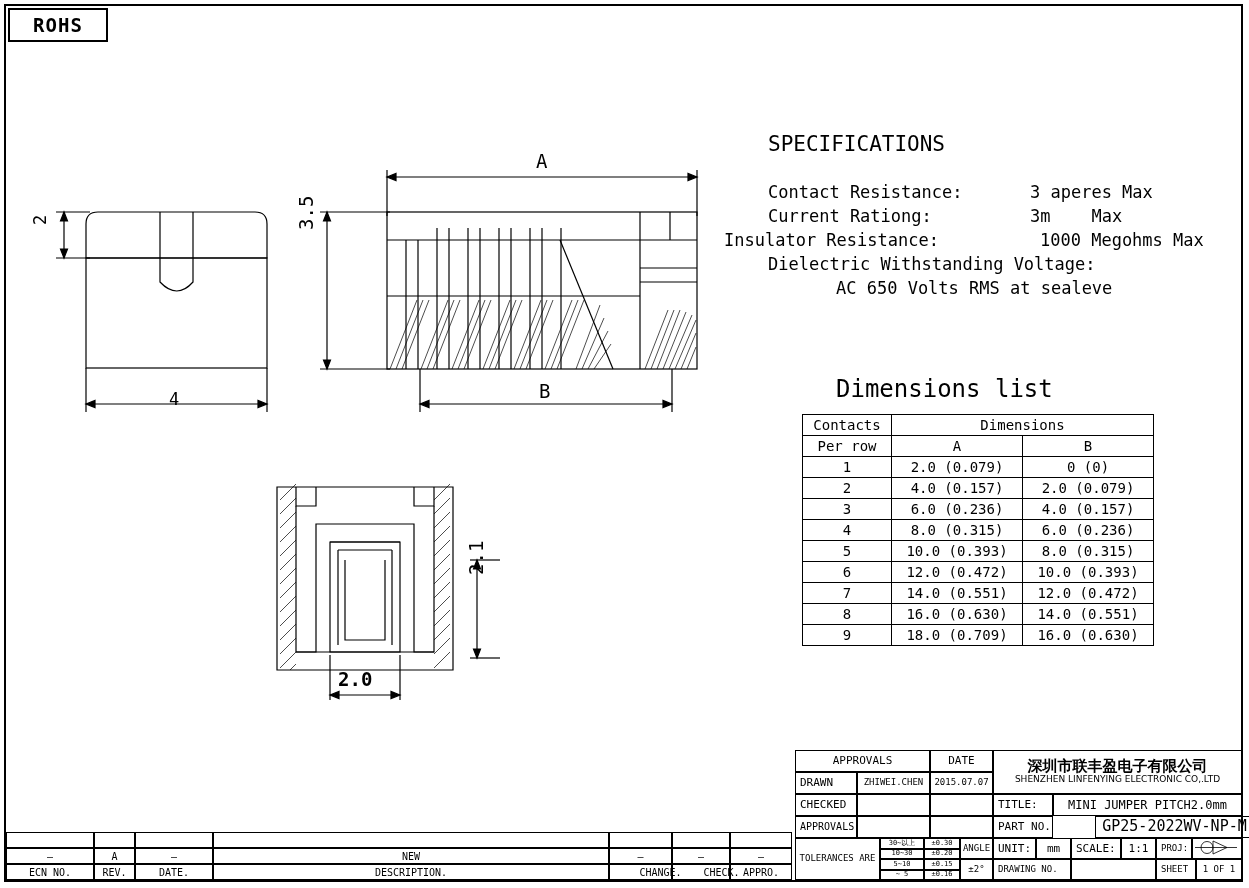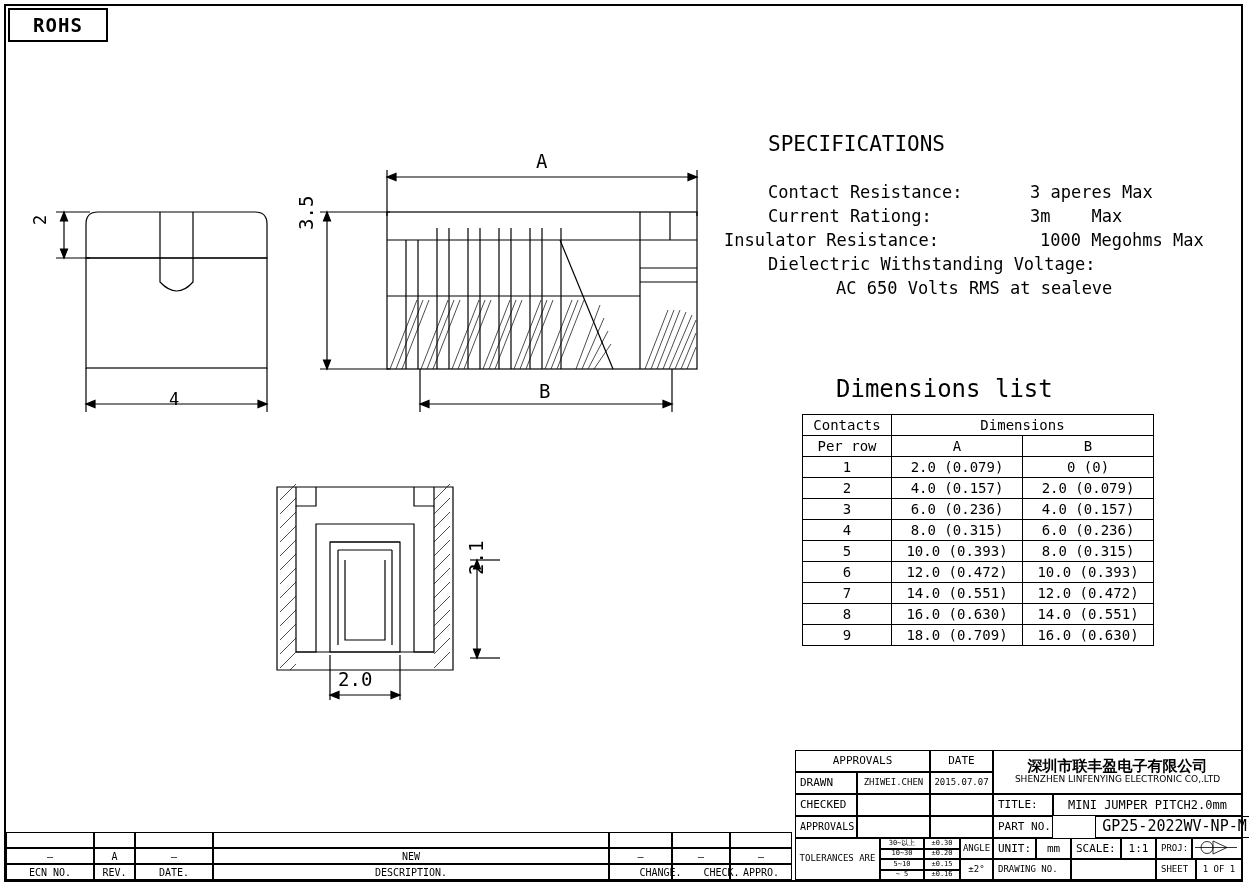--- a/index.html
+++ b/index.html
@@ -158,21 +158,21 @@
       <line x1="400" y1="655" x2="400" y2="700"></line>
     </g>
   </svg>
 
   <div class="txt" style="left:30px;top:225px;font-size:17px;transform:rotate(-90deg);transform-origin:left top;">2</div>
   <div class="txt" style="left:169px;top:389px;font-size:17px;">4</div>
   <div class="txt" style="left:295px;top:230px;font-size:19px;transform:rotate(-90deg);transform-origin:left top;">3.5</div>
   <div class="txt" style="left:536px;top:150px;font-size:19px;">A</div>
   <div class="txt" style="left:539px;top:380px;font-size:19px;">B</div>
   <div class="txt" style="left:465px;top:575px;font-size:19px;transform:rotate(-90deg);transform-origin:left top;">2.1</div>
-  <div class="txt" style="left:338px;top:668px;font-size:19px;">2.0</div>
+  <div class="txt" style="left:338px;top:668px;font-size:19px;font-weight:bold;">2.0</div>
 
   <div class="txt" id="spec-title">SPECIFICATIONS</div>
   <div>
     <div class="txt spec-line" style="left:768px;top:182px;">Contact Resistance:</div>
     <div class="txt spec-line" style="left:1030px;top:182px;">3 aperes Max</div>
     <div class="txt spec-line" style="left:768px;top:206px;">Current Rationg:</div>
     <div class="txt spec-line" style="left:1030px;top:206px;">3m    Max</div>
     <div class="txt spec-line" style="left:724px;top:230px;">Insulator Resistance:</div>
     <div class="txt spec-line" style="left:1040px;top:230px;">1000 Megohms Max</div>
     <div class="txt spec-line" style="left:768px;top:254px;">Dielectric Withstanding Voltage:</div>

